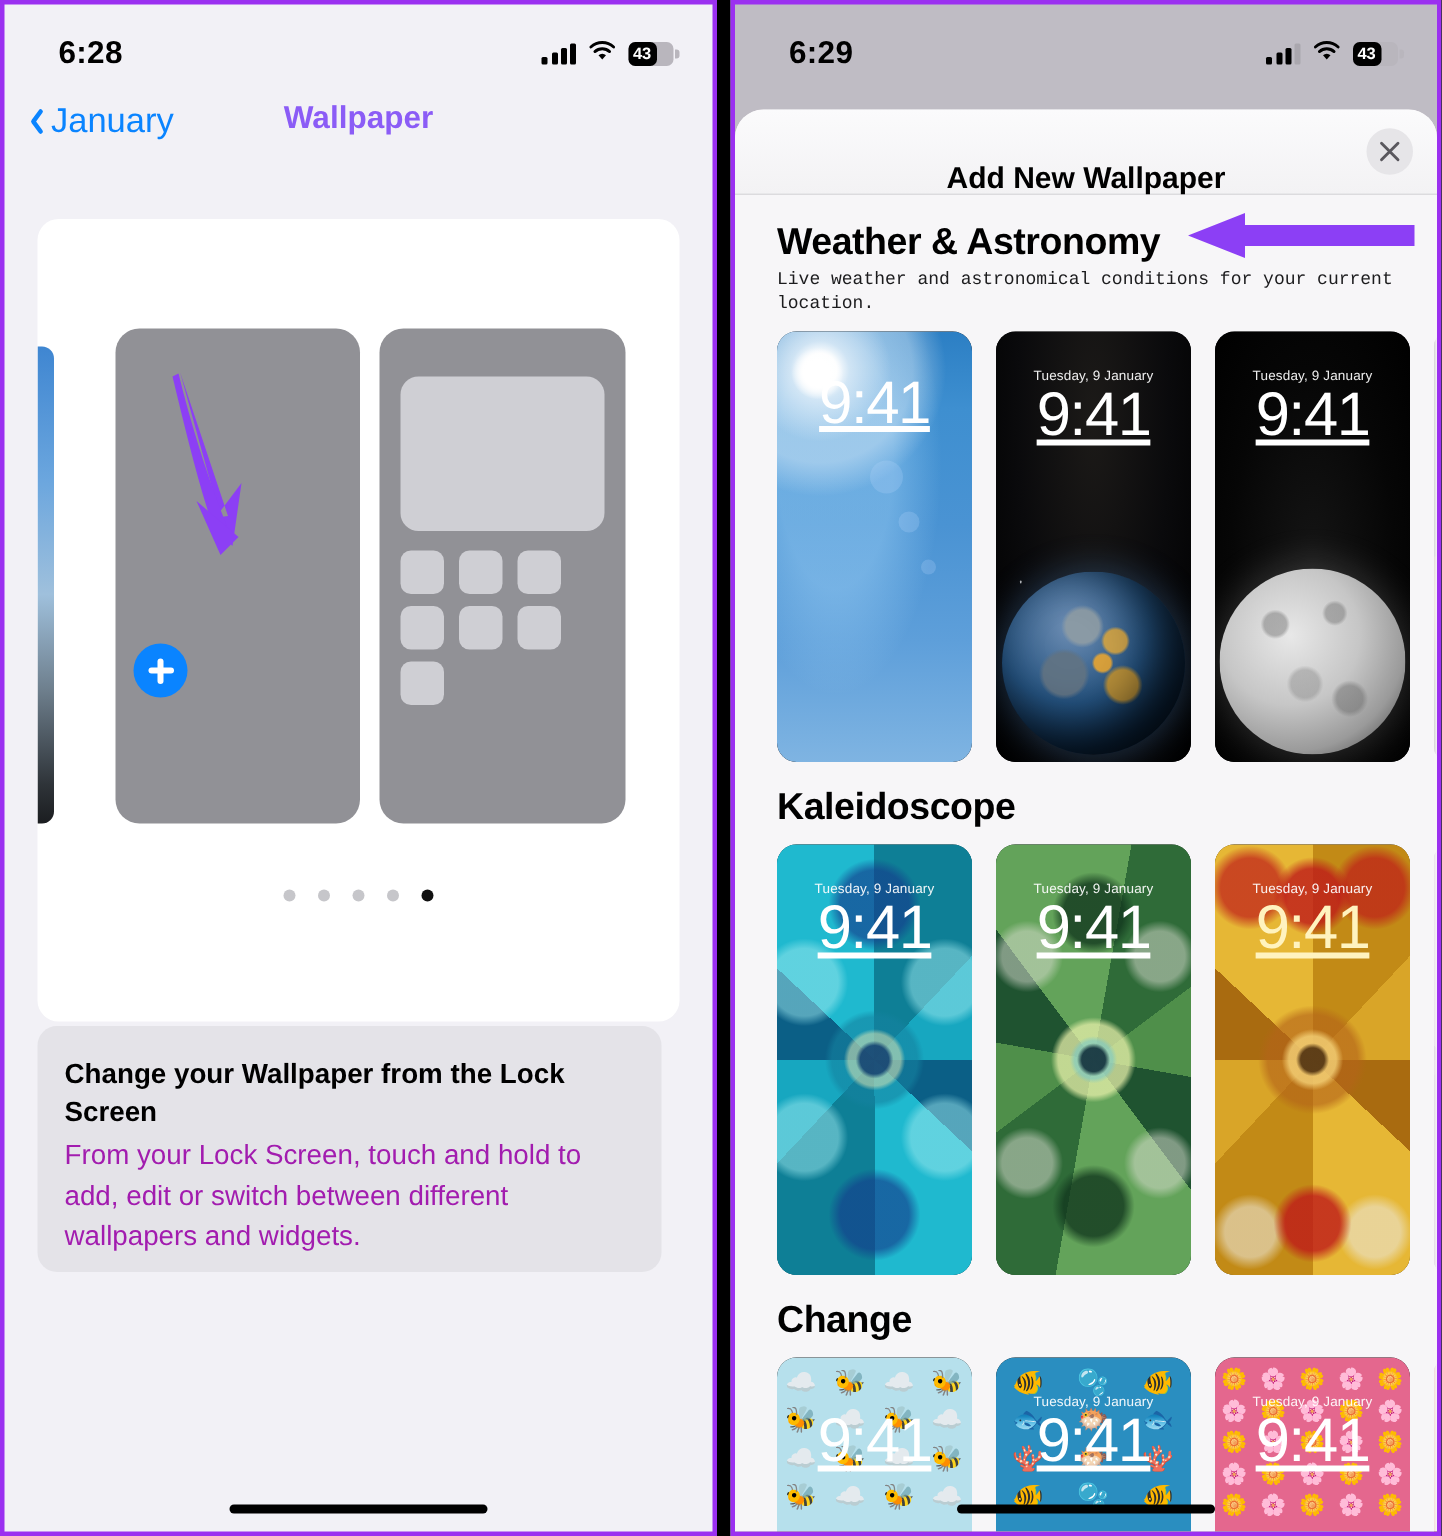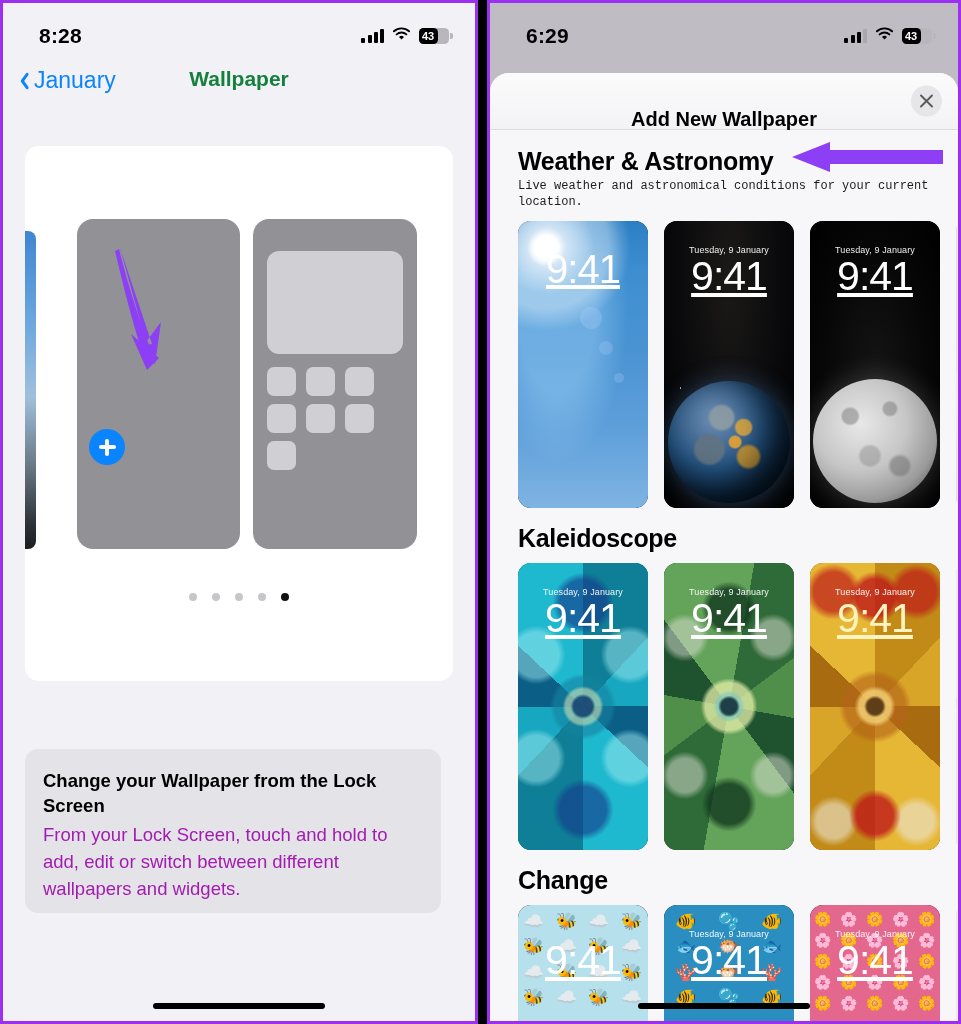--- a/index.html
+++ b/index.html
@@ -65,21 +65,21 @@
     width: 12px; height: 20px; position: relative; display: inline-block;
   }
   .chev::before, .chev::after {
     content: ""; position: absolute; left: 3px; width: 3px; height: 11px;
     background: #0a84ff; border-radius: 2px;
   }
   .chev::before { top: 0px;  transform: rotate(36deg); transform-origin: bottom; }
   .chev::after  { top: 9px;  transform: rotate(-36deg); transform-origin: top; }
   .nav-title {
     position: absolute; left: 0; right: 0; top: 8px; text-align: center;
-    font-size: 21px; font-weight: 700; color: #15803d;
+    font-size: 21px; font-weight: 700; color: #8b5cf6;
   }
 
   
   .wp-card {
     position: absolute; left: 22px; top: 143px; width: 428px; height: 535px;
     background: #fff; border-radius: 14px; overflow: hidden;
   }
   .wp-new-label {
     text-align: center; margin-top: 24px;
     font-size: 19px; color: #8e8e93; letter-spacing: .5px;
@@ -125,21 +125,21 @@
     display: flex; justify-content: center; gap: 15px;
   }
   .dots i { display: block; width: 8px; height: 8px; border-radius: 50%; background: #c6c6ca; }
   .dots i.on { background: #111; }
 
   
   #left-arrow { position: absolute; left: 110px; top: 243px; width: 70px; height: 150px; pointer-events: none; }
 
   
   .info-card {
-    position: absolute; left: 22px; top: 746px; width: 416px; height: 164px;
+    position: absolute; left: 22px; top: 681px; width: 416px; height: 164px;
     background: #e4e3e8; border-radius: 13px; padding: 20px 22px 12px 18px;
   }
   .info-title { font-size: 18.5px; font-weight: 700; color: #000; line-height: 1.33; }
   .info-body  { font-size: 18.5px; color: #a21caf; line-height: 1.45; margin-top: 4px; }
 
   .home-indicator {
     position: absolute; bottom: 12px; left: 50%; transform: translateX(-50%);
     width: 172px; height: 6px; border-radius: 3px; background: #000;
   }
   #home-indicator-right { background: #000; width: 172px; }
@@ -316,21 +316,21 @@
   }
 </style>
 </head>
 <body>
 
 <div class="stage">
 
   <div class="panel" id="panel-left">
 
     <div class="statusbar">
-      <div class="sb-time">8:28</div>
+      <div class="sb-time">6:28</div>
       <div class="sb-right">
         <span class="bars">
             <i></i>
             <i></i>
             <i></i>
             <i></i>
           </span>
         <span>
           <svg width="19" height="14" viewBox="0 0 19 14">
               <path d="M9.5 12.6 7 9.9a3.6 3.6 0 0 1 5 0z" fill="#000"></path>

